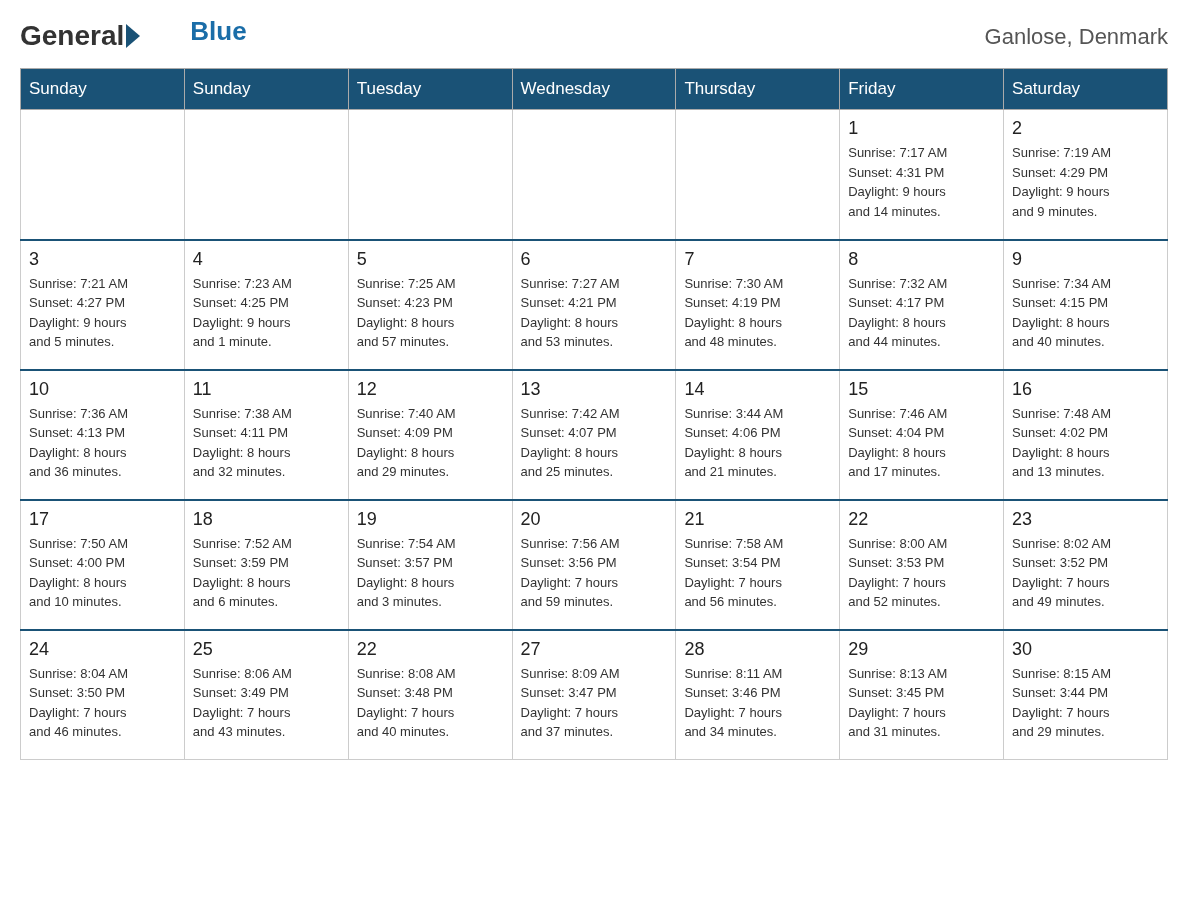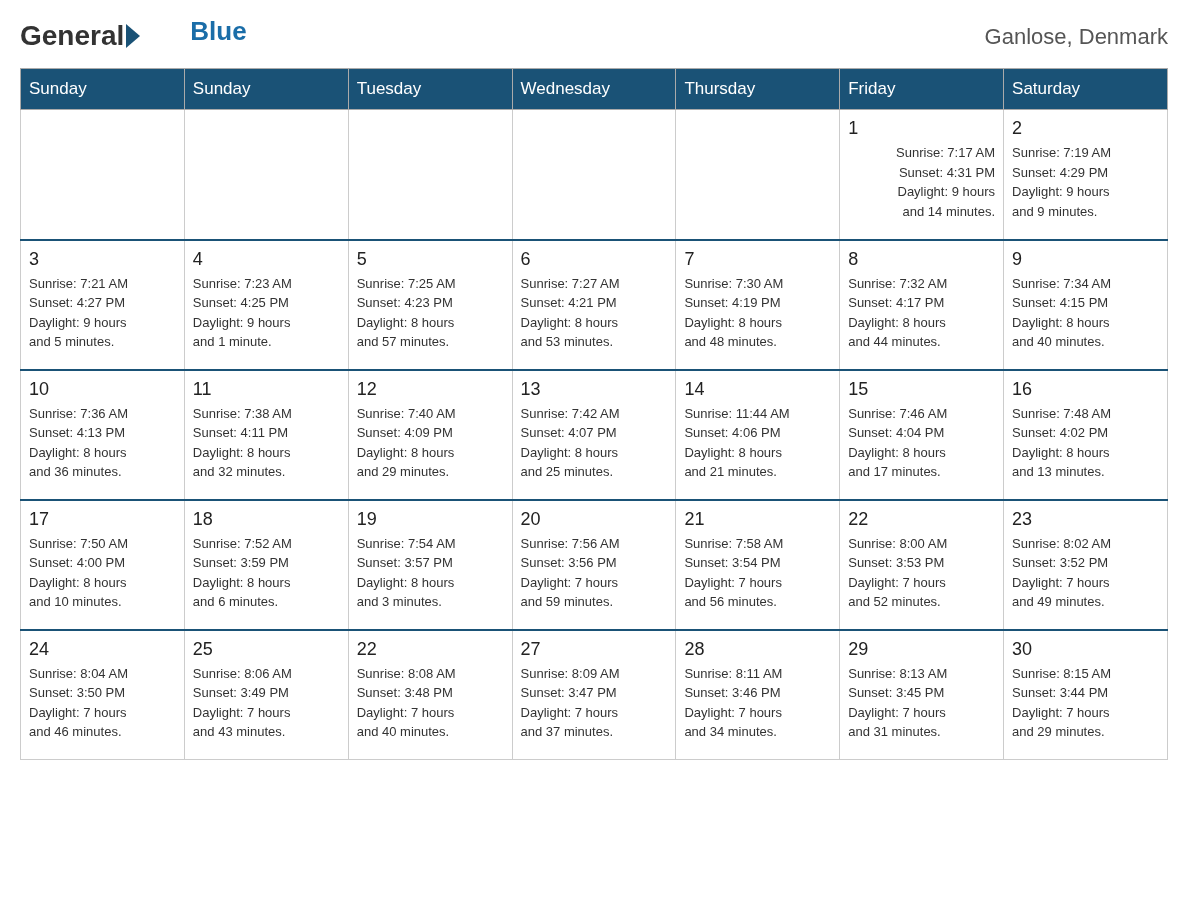--- a/index.html
+++ b/index.html
@@ -130,21 +130,21 @@
   </thead>
   <tbody id="calendar-body">
   <tr>
         <td class="empty-cell"></td>
         <td class="empty-cell"></td>
         <td class="empty-cell"></td>
         <td class="empty-cell"></td>
         <td class="empty-cell"></td>
         <td>
           <span class="day-number">1</span>
-          <div class="day-info" style="white-space: pre-line; text-align: right;">Sunrise: 7:17 AM
+          <div class="day-info" style="white-space: pre-line;">Sunrise: 7:17 AM
 Sunset: 4:31 PM
 Daylight: 9 hours
 and 14 minutes.</div>
         </td>
         <td>
           <span class="day-number">2</span>
           <div class="day-info" style="white-space: pre-line;">Sunrise: 7:19 AM
 Sunset: 4:29 PM
 Daylight: 9 hours
 and 9 minutes.</div>
@@ -225,21 +225,21 @@
         </td>
         <td>
           <span class="day-number">13</span>
           <div class="day-info" style="white-space: pre-line;">Sunrise: 7:42 AM
 Sunset: 4:07 PM
 Daylight: 8 hours
 and 25 minutes.</div>
         </td>
         <td>
           <span class="day-number">14</span>
-          <div class="day-info" style="white-space: pre-line;">Sunrise: 11:44 AM
+          <div class="day-info" style="white-space: pre-line;">Sunrise: 3:44 AM
 Sunset: 4:06 PM
 Daylight: 8 hours
 and 21 minutes.</div>
         </td>
         <td>
           <span class="day-number">15</span>
           <div class="day-info" style="white-space: pre-line;">Sunrise: 7:46 AM
 Sunset: 4:04 PM
 Daylight: 8 hours
 and 17 minutes.</div>

